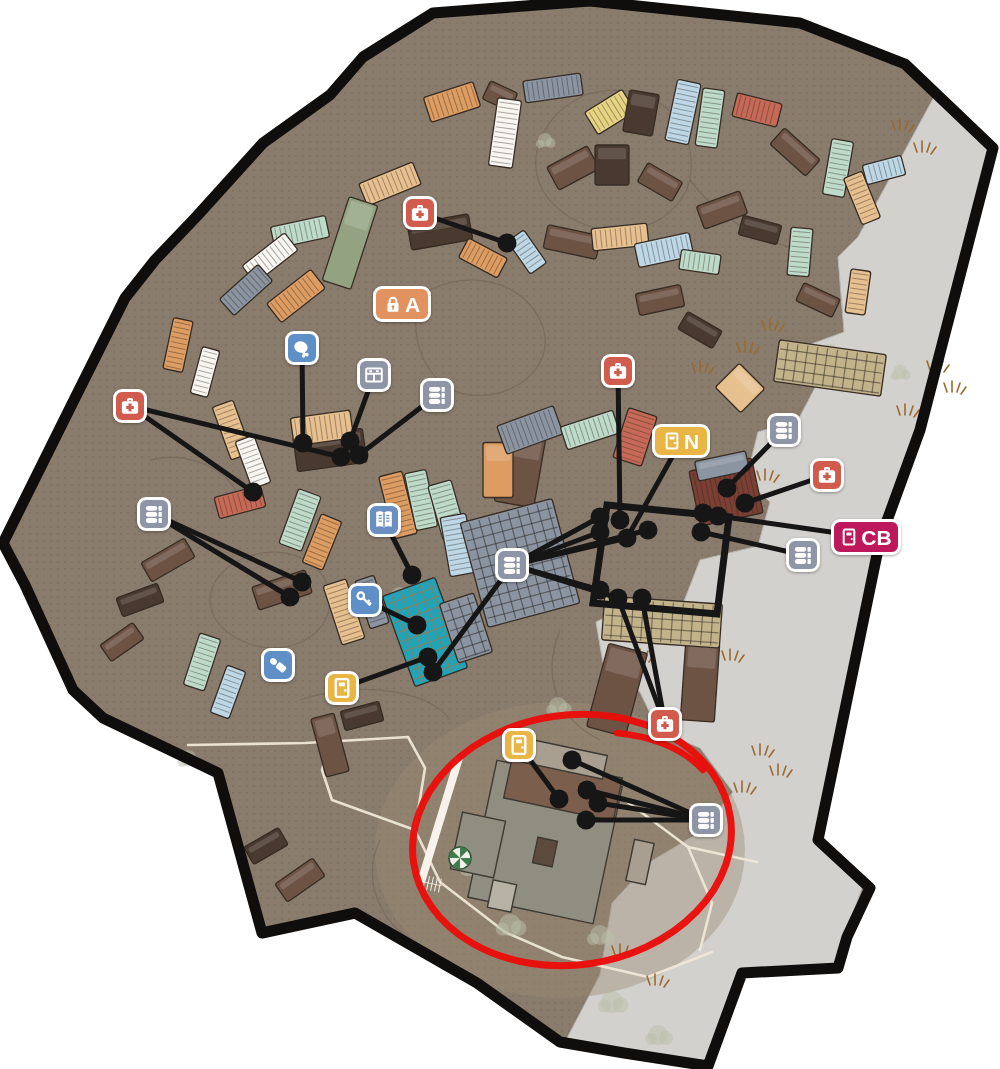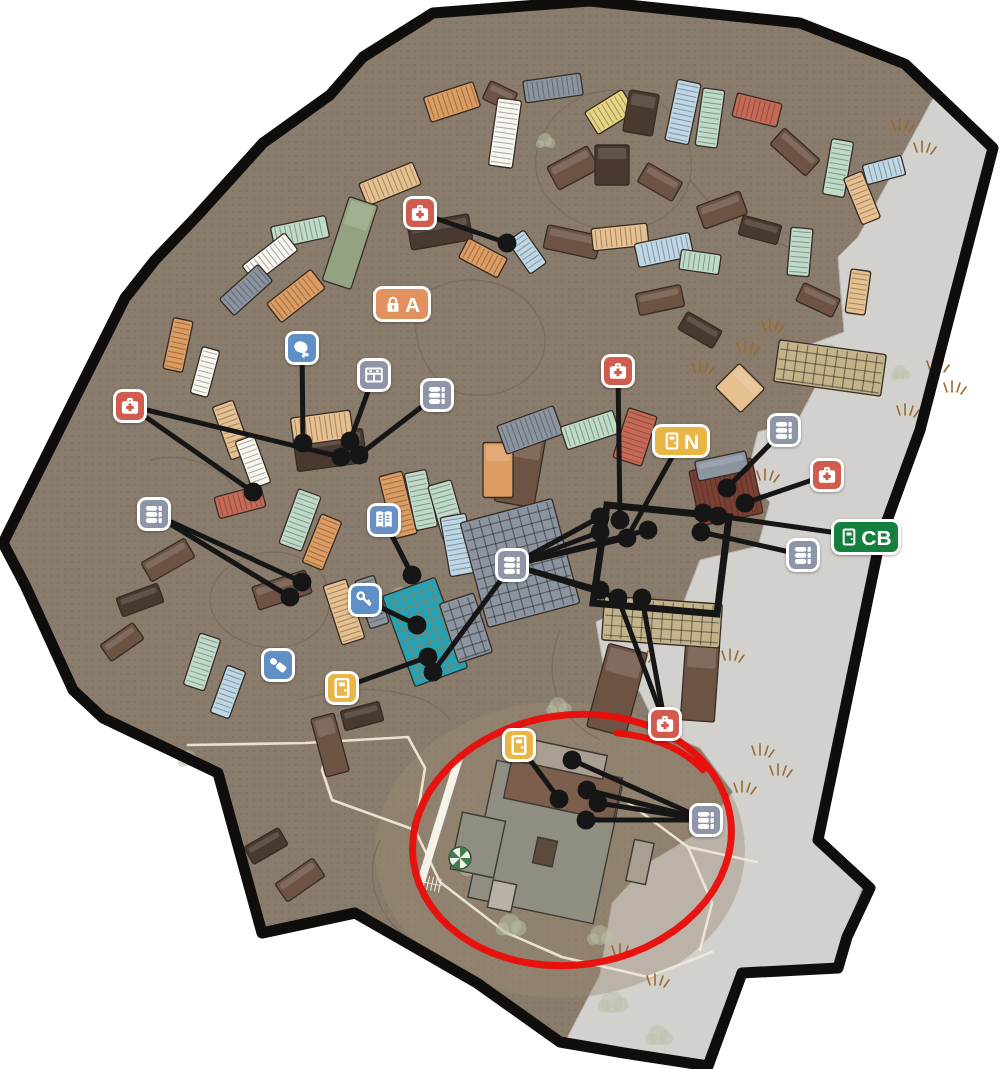--- a/index.html
+++ b/index.html
@@ -1144,21 +1144,21 @@
       </div>
       <div class="marker" style="left: 810px; top: 458px; width: 34px; height: 34px; background: rgb(209, 91, 77);">
         <svg viewBox="0 0 24 24" width="26" height="26">
           <g fill="#fff">
             <path d="M9.2 8V6.3c0-.9.7-1.6 1.6-1.6h2.4c.9 0 1.6.7 1.6 1.6V8h-1.8V6.6h-2V8z"></path>
             <rect x="4.5" y="7.6" width="15" height="11.5" rx="2"></rect>
           </g>
           <path d="M12 9.8v7M8.5 13.3h7" stroke="#d15b4d" stroke-width="2.8"></path>
         </svg>
       </div>
-      <div class="marker" style="left: 831px; top: 519px; width: 70px; height: 36px; background: #15803d;">
+      <div class="marker" style="left: 831px; top: 519px; width: 70px; height: 36px; background: #be185d;">
         <svg viewBox="0 0 24 24" width="22" height="22">
           <rect x="6.2" y="3.8" width="11.6" height="16.4" rx="1.4" fill="none" stroke="#fff" stroke-width="2.2"></rect>
           <rect x="9.2" y="7" width="5.6" height="3.4" rx="0.6" fill="#fff"></rect>
           <circle cx="15" cy="14.2" r="1.2" fill="#fff"></circle>
         </svg>
         <span class="badge-letter">CB</span>
       </div>
       <div class="marker" style="left: 786px; top: 538px; width: 34px; height: 34px; background: rgb(141, 149, 166);">
         <svg viewBox="0 0 24 24" width="26" height="26">
           <g fill="#fff">

